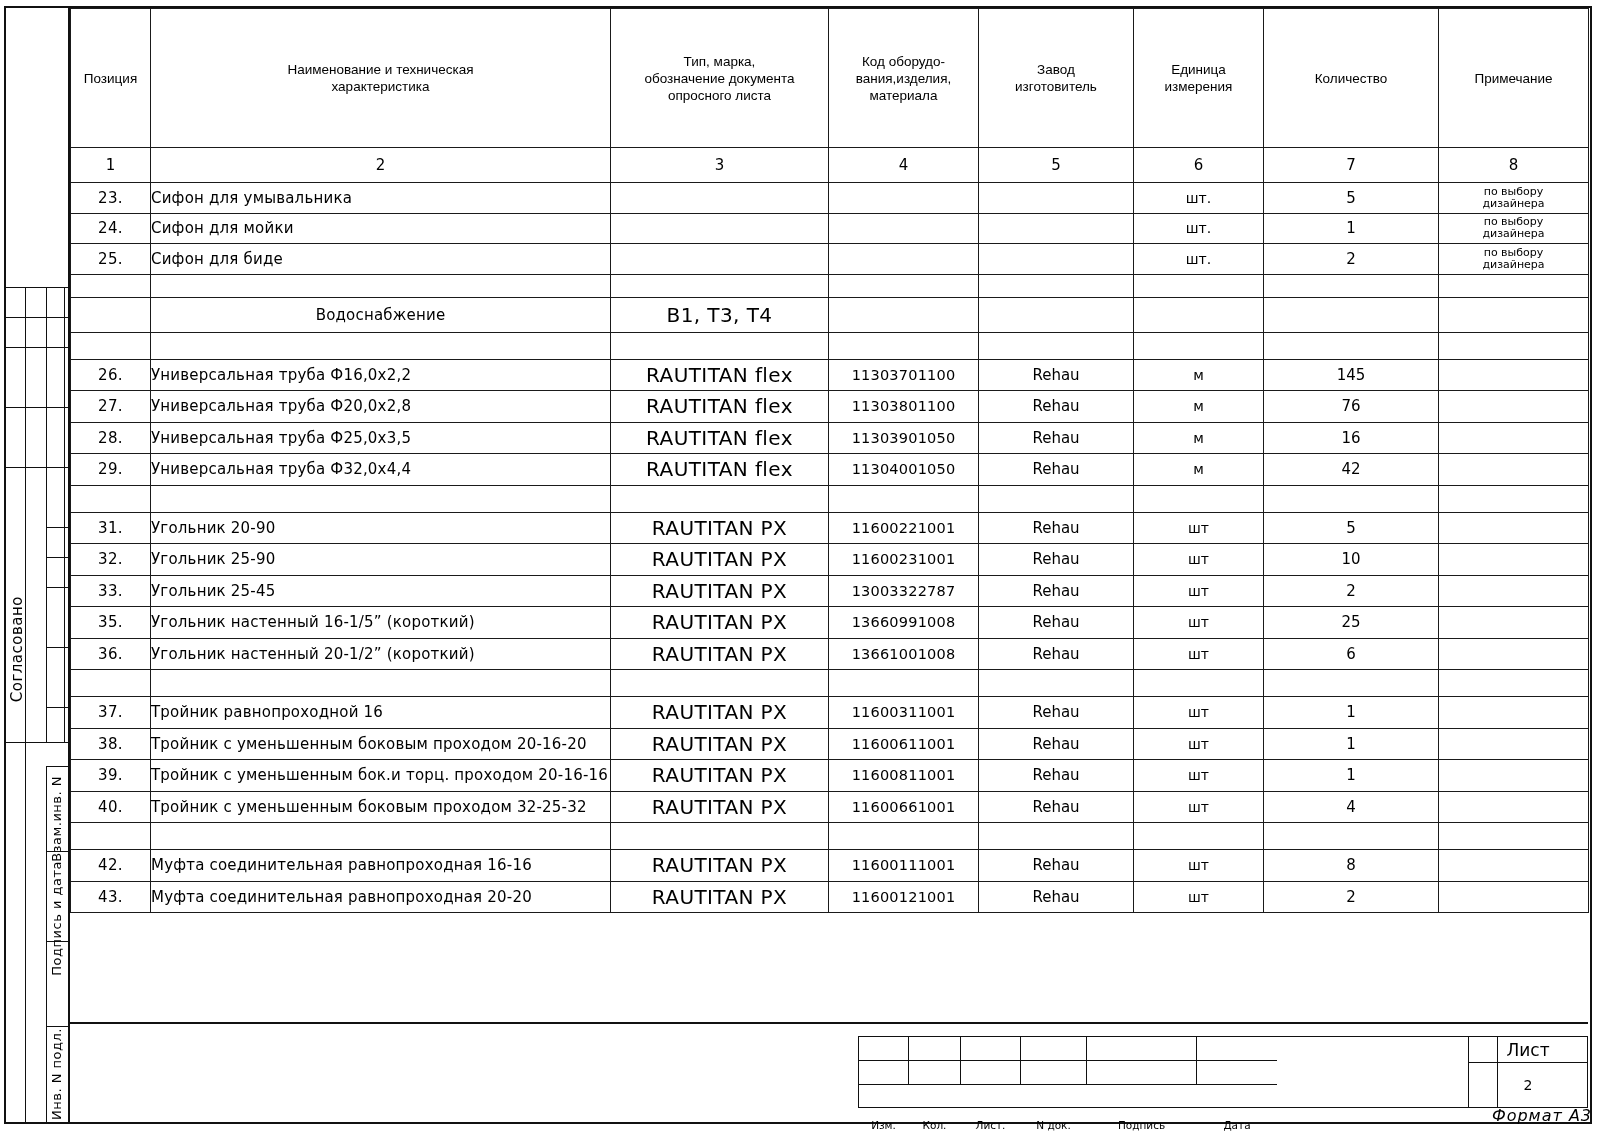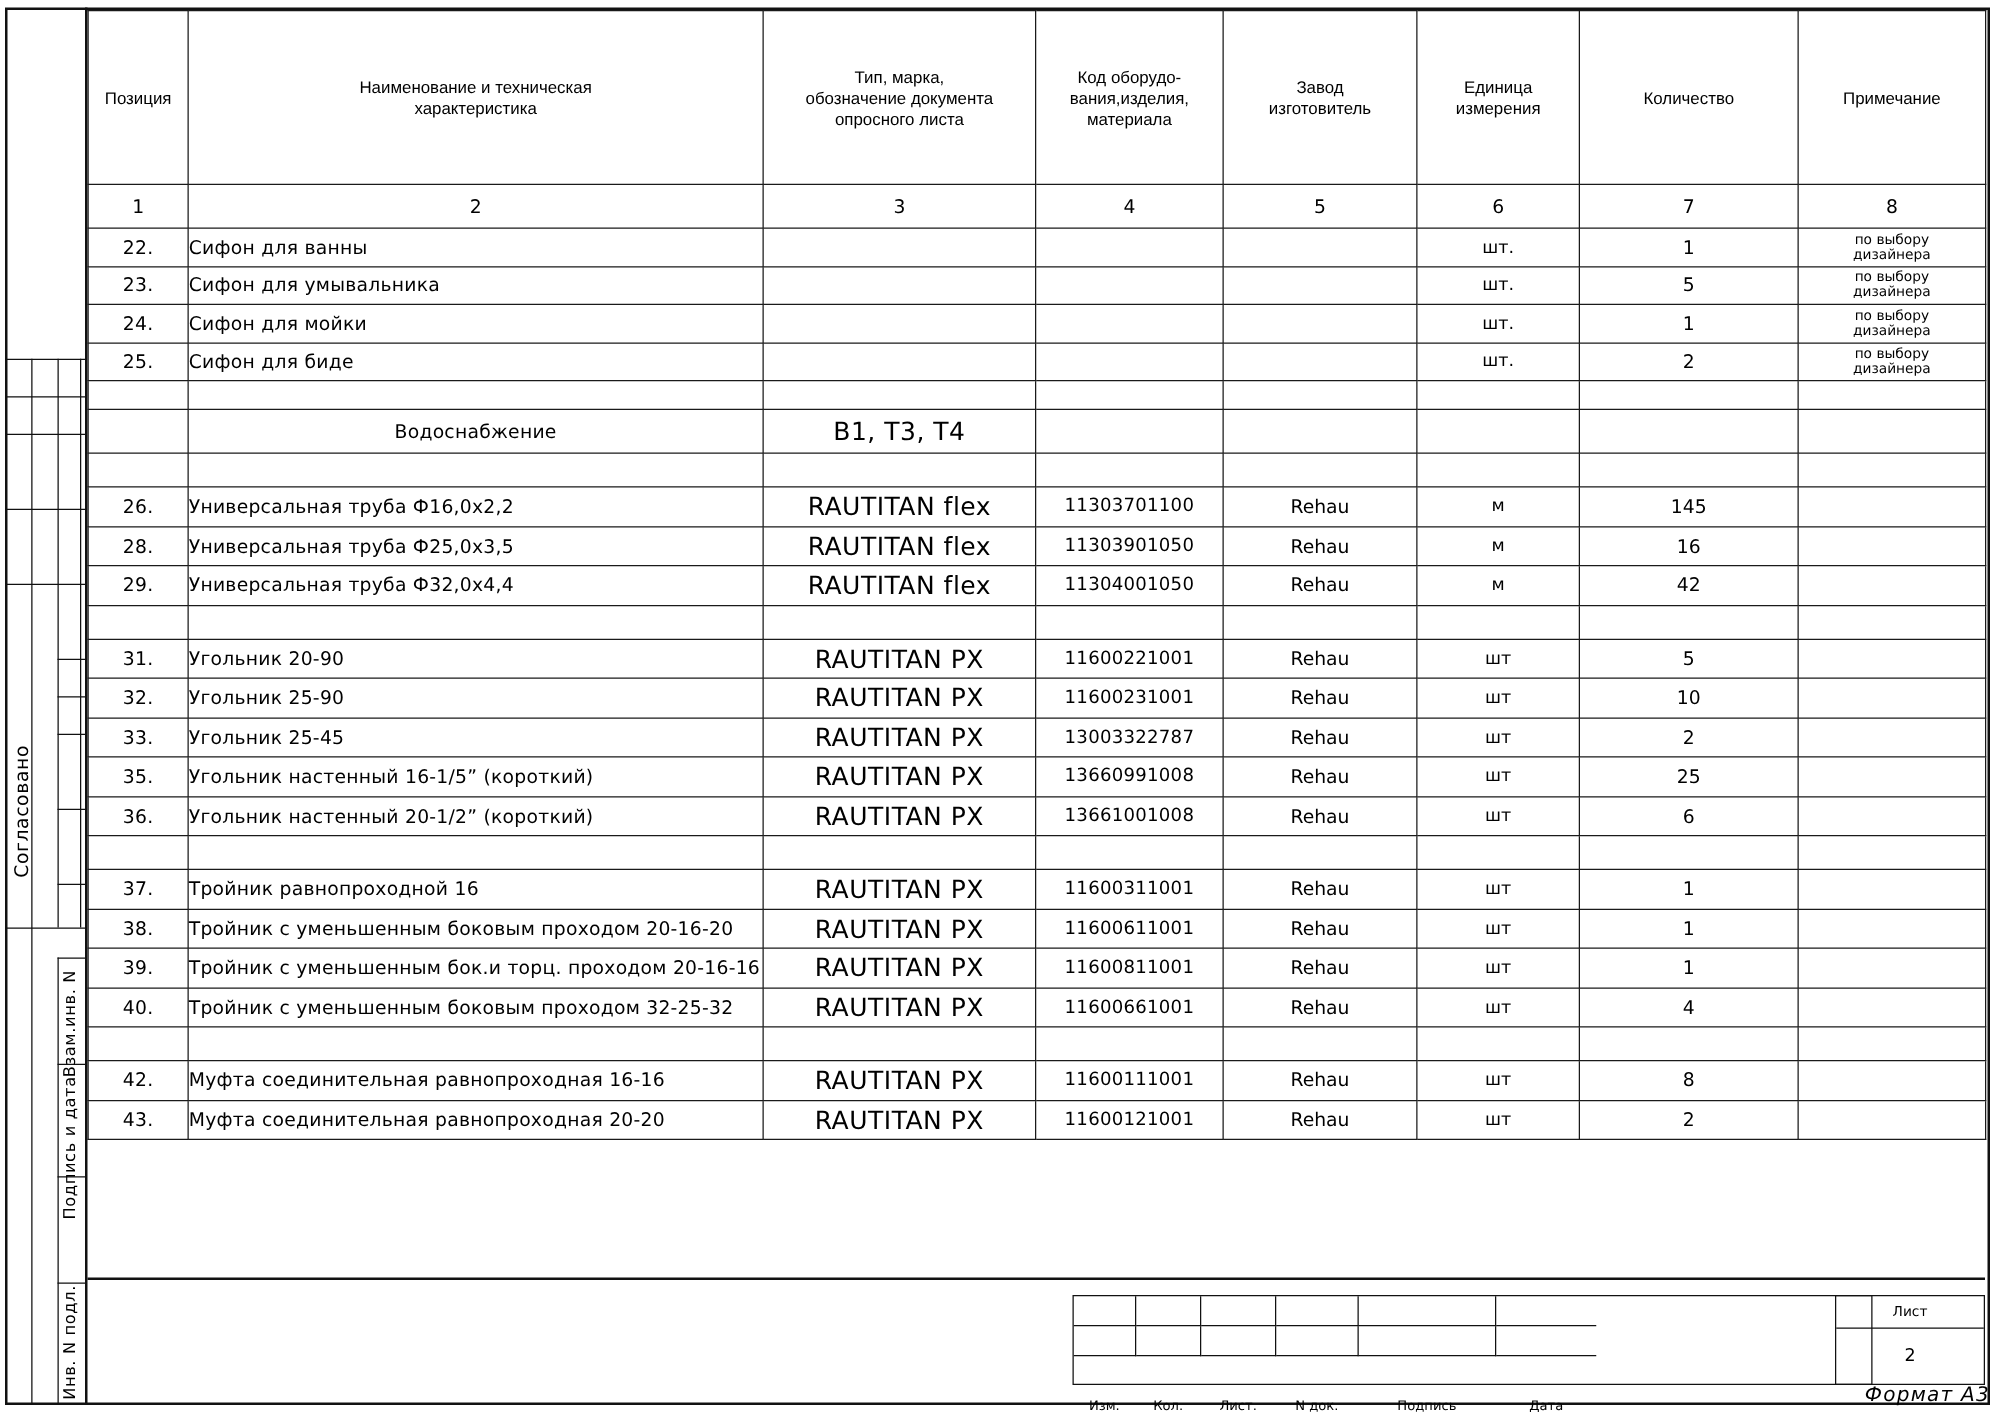--- a/index.html
+++ b/index.html
@@ -105,21 +105,21 @@
     font-family:"DejaVu Sans", sans-serif;
     font-size:23px;letter-spacing:1px;
   }
   .sheet-box{
     position:absolute;left:1468px;top:1036px;width:120px;height:72px;
     border:1px solid #111;box-sizing:border-box;
   }
   .sheet-lab{
     position:absolute;left:0;top:0;right:0;height:26px;
     border-bottom:1px solid #111;box-sizing:border-box;
-    font-family:"DejaVu Sans", sans-serif;font-size:11px;
+    font-family:"DejaVu Sans", sans-serif;font-size:17px;
     display:flex;align-items:center;justify-content:center;
   }
   .sheet-val{
     position:absolute;left:0;top:26px;right:0;bottom:0;
     font-family:"DejaVu Sans", sans-serif;font-size:14px;
     display:flex;align-items:center;justify-content:center;
   }
   .format-lbl{
     position:absolute;right:8px;top:1106px;
     font-family:"DejaVu Sans", sans-serif;
@@ -221,33 +221,20 @@
         <td>4</td>
         <td>5</td>
         <td>6</td>
         <td>7</td>
         <td>8</td>
       </tr>
     </thead>
 
     <tbody id="tbody">
           <tr class="datarow">
-            <td class="pos">22.</td>
-            <td class="name">Сифон для ванны</td>
-            <td class="type"></td>
-            <td class="code"></td>
-            <td class="maker"></td>
-            <td class="unit">шт.</td>
-            <td class="qty">1</td>
-            <td class="note">
-              <div>по выбору</div>
-              <div>дизайнера</div>
-            </td>
-          </tr>
-          <tr class="datarow">
             <td class="pos">23.</td>
             <td class="name">Сифон для умывальника</td>
             <td class="type"></td>
             <td class="code"></td>
             <td class="maker"></td>
             <td class="unit">шт.</td>
             <td class="qty">5</td>
             <td class="note">
               <div>по выбору</div>
               <div>дизайнера</div>
@@ -313,20 +300,30 @@
             <td class="pos">26.</td>
             <td class="name">Универсальная труба Ф16,0х2,2</td>
             <td class="type">RAUTITAN flex</td>
             <td class="code">11303701100</td>
             <td class="maker">Rehau</td>
             <td class="unit">м</td>
             <td class="qty">145</td>
             <td class="note"></td>
           </tr>
           <tr class="datarow taller">
+            <td class="pos">27.</td>
+            <td class="name">Универсальная труба Ф20,0х2,8</td>
+            <td class="type">RAUTITAN flex</td>
+            <td class="code">11303801100</td>
+            <td class="maker">Rehau</td>
+            <td class="unit">м</td>
+            <td class="qty">76</td>
+            <td class="note"></td>
+          </tr>
+          <tr class="datarow taller">
             <td class="pos">28.</td>
             <td class="name">Универсальная труба Ф25,0х3,5</td>
             <td class="type">RAUTITAN flex</td>
             <td class="code">11303901050</td>
             <td class="maker">Rehau</td>
             <td class="unit">м</td>
             <td class="qty">16</td>
             <td class="note"></td>
           </tr>
           <tr class="datarow taller">

